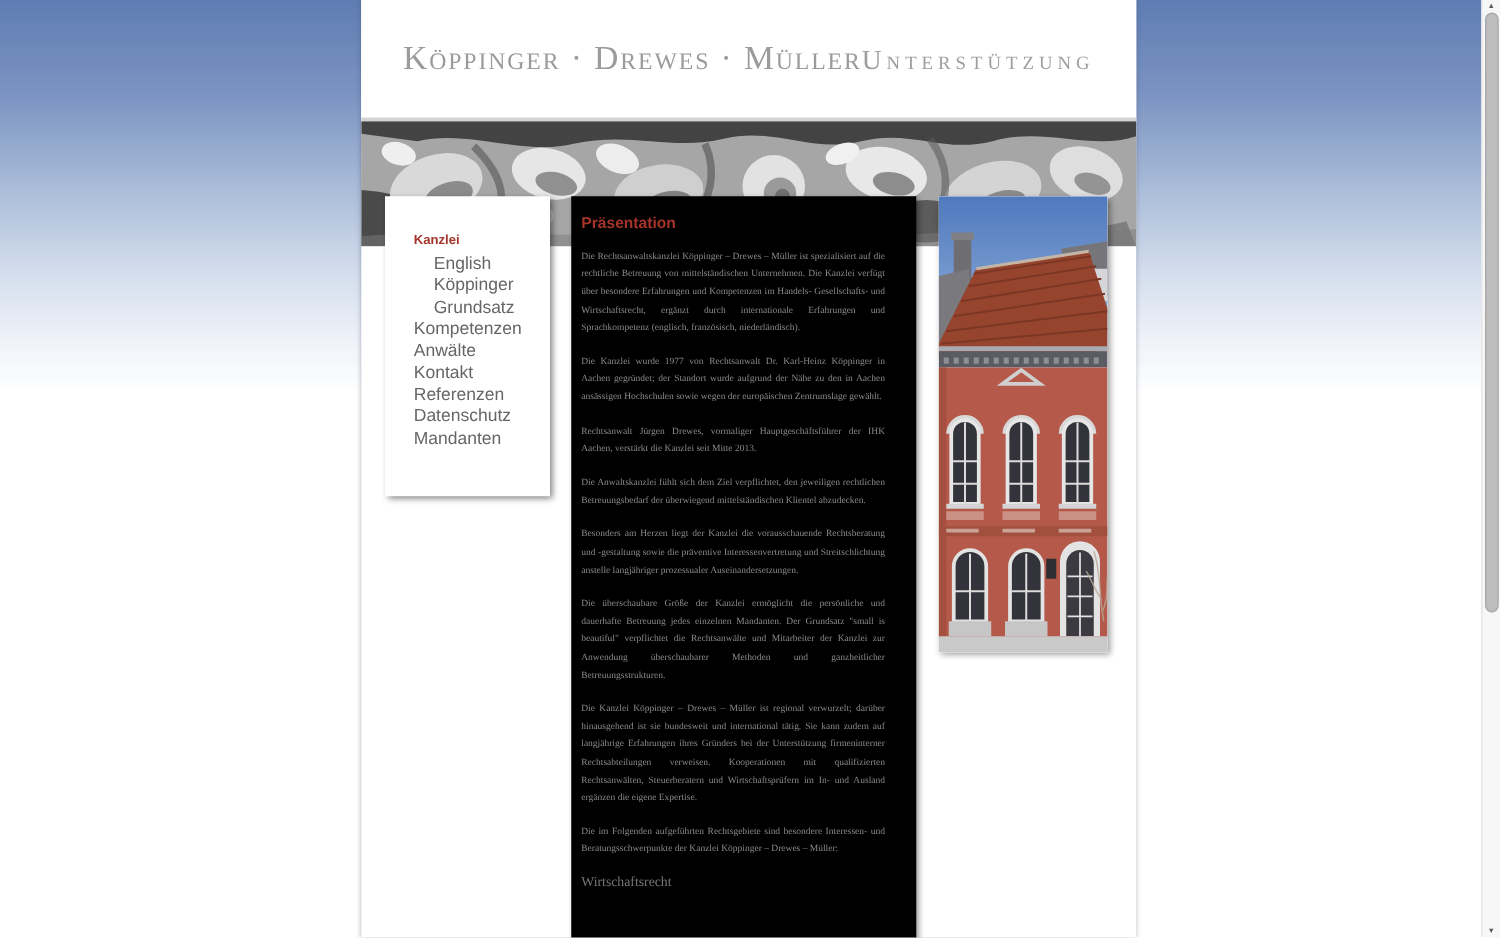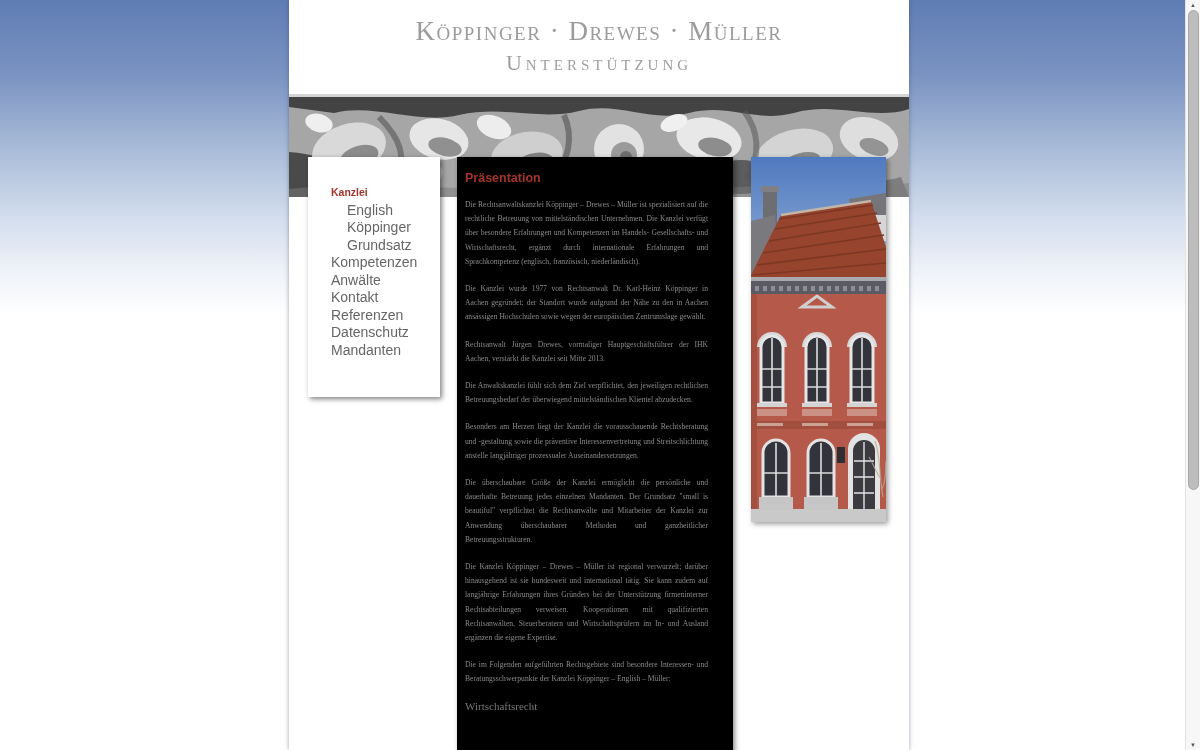--- a/index.html
+++ b/index.html
@@ -11,21 +11,21 @@
     font-family:"Liberation Sans",sans-serif;
   }
   
   .site{
     position:absolute;left:289px;top:0;width:620px;height:750px;
     background:#ffffff;box-shadow:0 0 4px rgba(55,65,95,.5);
   }
   
   .masthead{
     height:94px;border-bottom:3px solid #d4d4d4;background:#ffffff;
-    display:flex;flex-direction:column;align-items:center;justify-content:center;
+    display:flex;flex-direction:row;align-items:center;justify-content:center;
   }
   .masthead .line1{
     font-family:"Liberation Serif",serif;font-variant:small-caps;
     font-size:27px;letter-spacing:1.5px;color:#9b9b9b;line-height:1.1;
   }
   .masthead .line2{
     font-family:"Liberation Serif",serif;font-variant:small-caps;
     font-size:22px;letter-spacing:4px;color:#9e9e9e;line-height:1.2;margin-top:3px;
   }
   
@@ -142,21 +142,21 @@
 
   <section class="main">
     <h1>Präsentation</h1>
     <p>Die Rechtsanwaltskanzlei Köppinger – Drewes – Müller ist spezialisiert auf die rechtliche Betreuung von mittelständischen Unternehmen. Die Kanzlei verfügt über besondere Erfahrungen und Kompetenzen im Handels- Gesellschafts- und Wirtschaftsrecht, ergänzt durch internationale Erfahrungen und Sprachkompetenz (englisch, französisch, niederländisch).</p>
     <p>Die Kanzlei wurde 1977 von Rechtsanwalt Dr. Karl-Heinz Köppinger in Aachen gegründet; der Standort wurde aufgrund der Nähe zu den in Aachen ansässigen Hochschulen sowie wegen der europäischen Zentrumslage gewählt.</p>
     <p>Rechtsanwalt Jürgen Drewes, vormaliger Hauptgeschäftsführer der IHK Aachen, verstärkt die Kanzlei seit Mitte 2013.</p>
     <p>Die Anwaltskanzlei fühlt sich dem Ziel verpflichtet, den jeweiligen rechtlichen Betreuungsbedarf der überwiegend mittelständischen Klientel abzudecken.</p>
     <p>Besonders am Herzen liegt der Kanzlei die vorausschauende Rechtsberatung und -gestaltung sowie die präventive Interessenvertretung und Streitschlichtung anstelle langjähriger prozessualer Auseinandersetzungen.</p>
     <p>Die überschaubare Größe der Kanzlei ermöglicht die persönliche und dauerhafte Betreuung jedes einzelnen Mandanten. Der Grundsatz "small is beautiful" verpflichtet die Rechtsanwälte und Mitarbeiter der Kanzlei zur Anwendung überschaubarer Methoden und ganzheitlicher Betreuungsstrukturen.</p>
     <p>Die Kanzlei Köppinger – Drewes – Müller ist regional verwurzelt; darüber hinausgehend ist sie bundesweit und international tätig. Sie kann zudem auf langjährige Erfahrungen ihres Gründers bei der Unterstützung firmeninterner Rechtsabteilungen verweisen. Kooperationen mit qualifizierten Rechtsanwälten, Steuerberatern und Wirtschaftsprüfern im In- und Ausland ergänzen die eigene Expertise.</p>
-    <p>Die im Folgenden aufgeführten Rechtsgebiete sind besondere Interessen- und Beratungsschwerpunkte der Kanzlei Köppinger – English – Müller:</p>
+    <p>Die im Folgenden aufgeführten Rechtsgebiete sind besondere Interessen- und Beratungsschwerpunkte der Kanzlei Köppinger – Drewes – Müller:</p>
     <div class="subheading">Wirtschaftsrecht</div>
   </section>
 
   <div class="photo">
     <svg viewBox="0 0 135 365" preserveAspectRatio="none">
       <defs>
         <linearGradient id="sky" x1="0" y1="0" x2="0" y2="1">
           <stop offset="0" stop-color="#4f7abf"></stop>
           <stop offset="1" stop-color="#95b0d8"></stop>
         </linearGradient>

